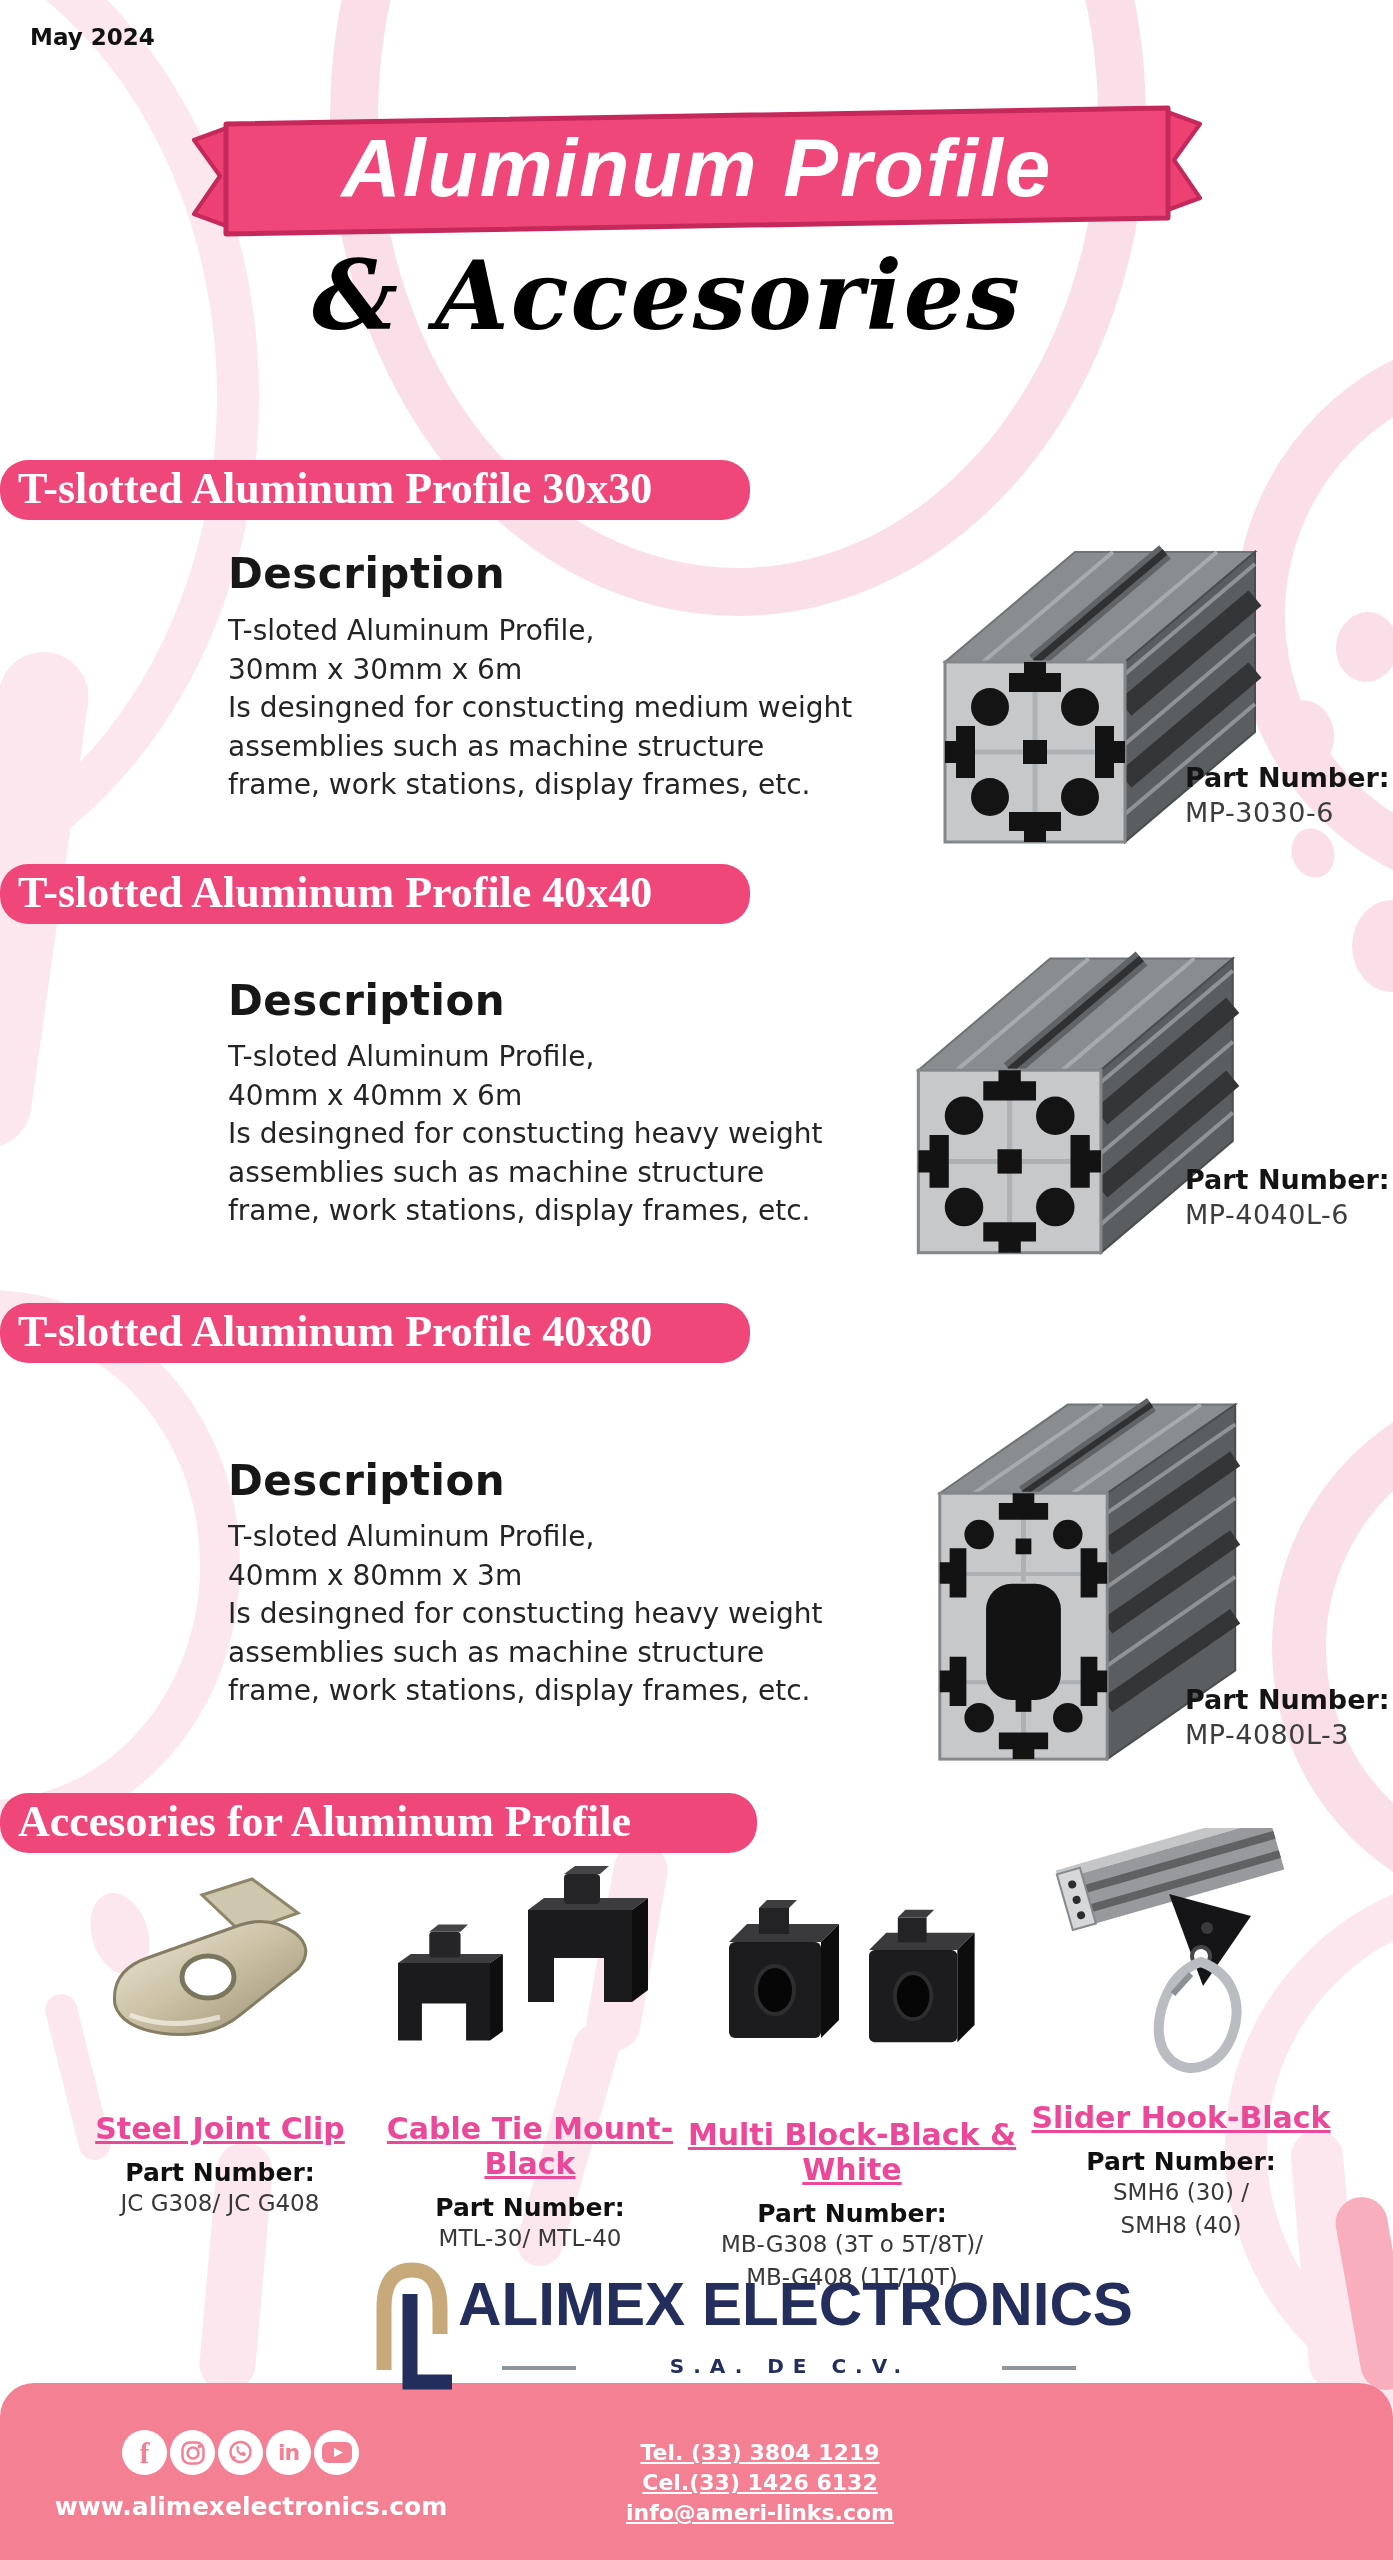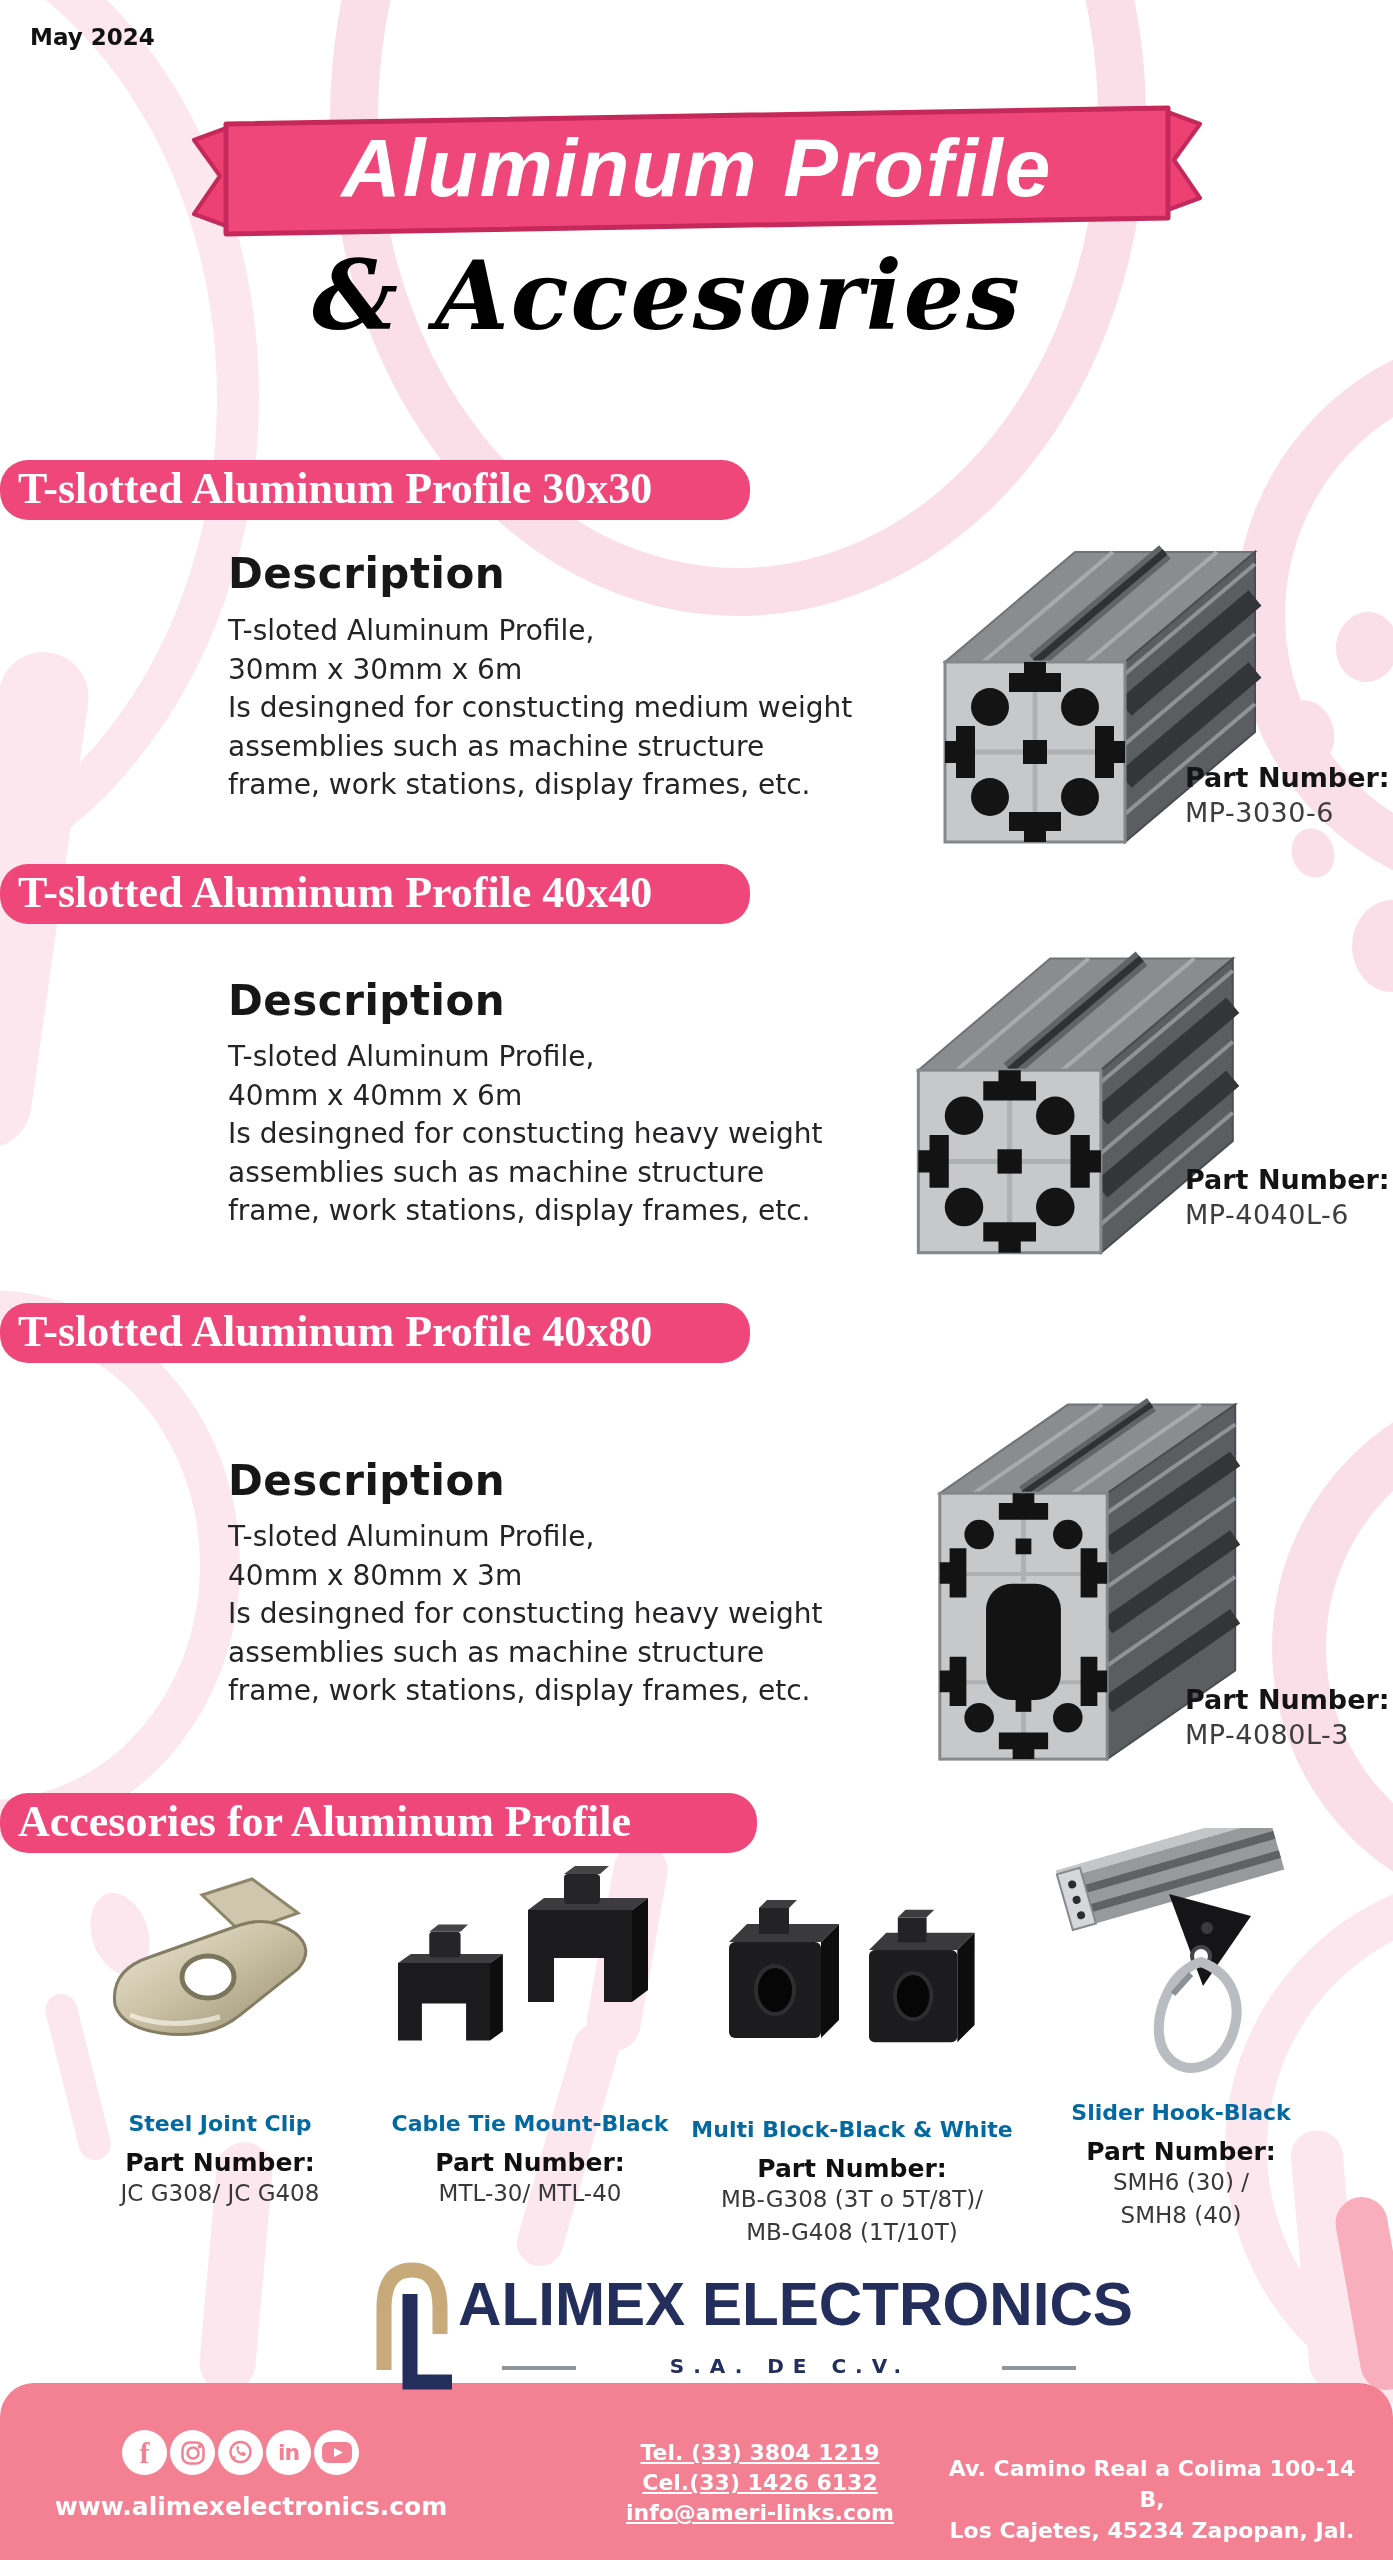--- a/index.html
+++ b/index.html
@@ -17,21 +17,21 @@
   .banner{left:0;height:60px;background:#f0477b;border-radius:28px;
     color:#fff;font-family:"Liberation Serif",serif;font-weight:bold;
     font-size:44px;line-height:58px;padding-left:18px;box-sizing:border-box;
     white-space:nowrap;}
   .desc-title{font-size:42px;font-weight:800;color:#171717;letter-spacing:.5px;}
   .desc-lines{font-size:28px;line-height:38.5px;color:#242426;}
   .pn-label{font-size:27px;font-weight:bold;color:#141414;}
   .pn-value{font-size:27px;color:#3d3d3f;letter-spacing:.5px;}
   
   .acc-col{position:absolute;width:330px;text-align:center;z-index:2;}
-  .acc-name{font-size:22px;font-weight:bold;color:#0369a1;}
+  .acc-name{font-size:30px;font-weight:bold;color:#ec4899;text-decoration:underline;}
   .acc-label{font-size:25px;font-weight:bold;color:#101010;}
   .acc-value{font-size:23px;line-height:33px;color:#38383a;}
   
   .logo-name{font-family:"Liberation Sans",sans-serif;font-weight:bold;font-size:62px;
     color:#242e5c;transform:scaleX(.97);transform-origin:left;white-space:nowrap;}
   .logo-legal{font-size:20px;font-weight:bold;letter-spacing:9px;color:#242e5c;text-align:center;}
   .logo-dash{width:74px;height:4px;background:#8f969e;}
   
   .footer-bar{left:0;top:2383px;width:1393px;height:177px;background:#f48093;
     border-radius:34px 34px 0 0;z-index:1;}
@@ -269,24 +269,20 @@
   </div>
 
   <div class="abs website f-white">www.alimexelectronics.com</div>
 
   <div class="abs contact f-white">
     <div>Tel. (33) 3804 1219</div>
     <div>Cel.(33) 1426 6132</div>
     <div>info@ameri-links.com</div>
   </div>
 
-  <div class="abs address f-white">
-    <div>Av. Camino Real a Colima 100-14 B,</div>
-    <div>Los Cajetes, 45234 Zapopan, Jal.</div>
-  </div>
 
   <svg width="0" height="0" style="position:absolute;">
     <defs>
       <g id="profileSq">
         <polygon points="20,150 200,150 330,40 150,40" fill="#8a8d90" stroke="#6f7376" stroke-width="2"></polygon>
         <line x1="110" y1="150" x2="240" y2="40" stroke="#606467" stroke-width="18"></line>
         <line x1="110" y1="150" x2="240" y2="40" stroke="#2f3133" stroke-width="7"></line>
         <line x1="58" y1="150" x2="188" y2="40" stroke="#a8abae" stroke-width="4"></line>
         <line x1="162" y1="150" x2="292" y2="40" stroke="#a8abae" stroke-width="4"></line>
         <polygon points="200,150 330,40 330,220 200,330" fill="#5b5e61" stroke="#4a4d50" stroke-width="2"></polygon>

